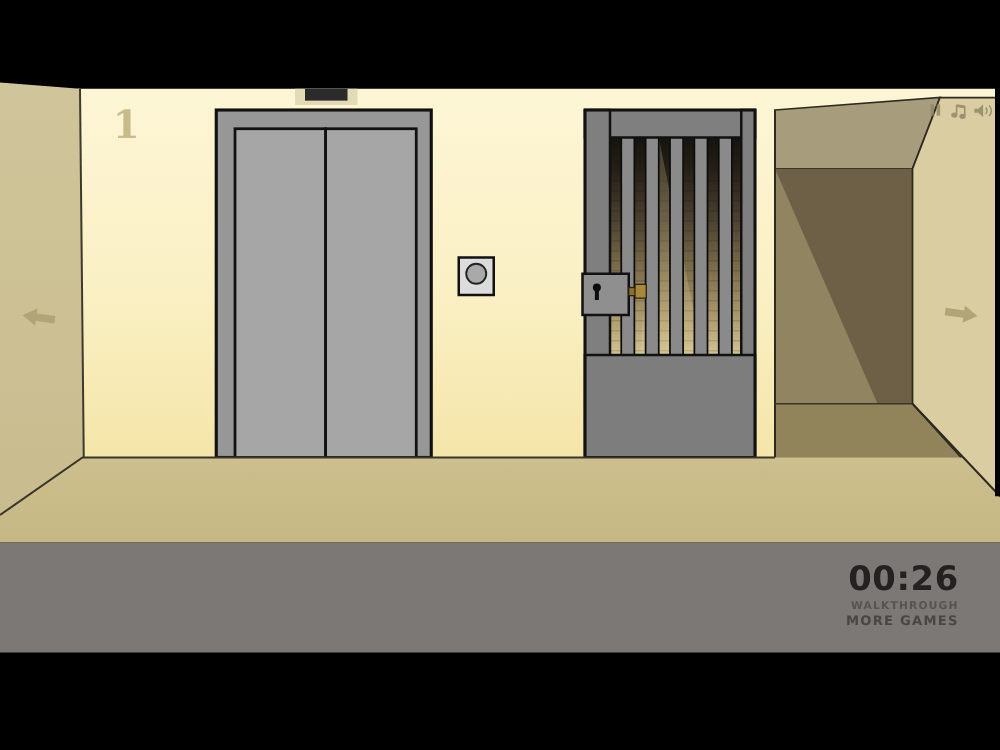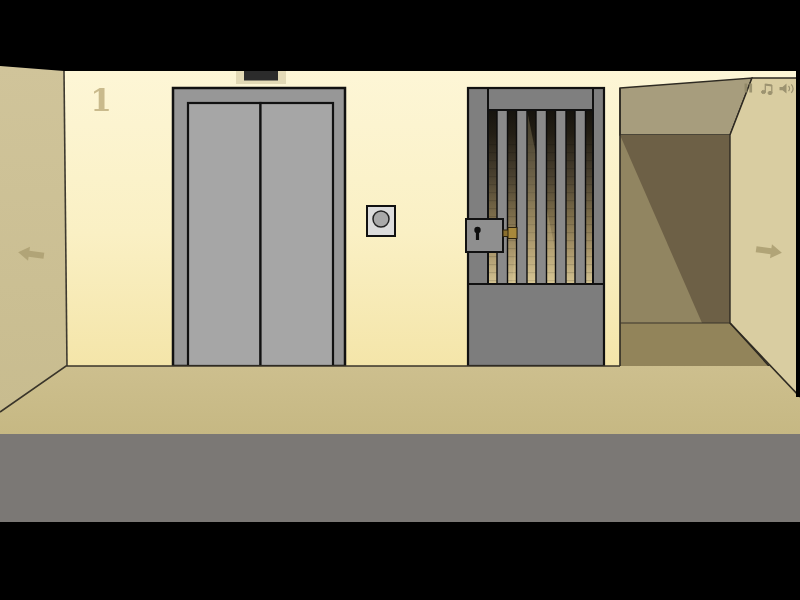--- a/index.html
+++ b/index.html
@@ -126,14 +126,19 @@
     </g>
   </g>
 
   <rect x="0" y="434" width="800" height="88" fill="#7B7875"></rect>
 
   <rect x="796" y="66" width="4" height="331" fill="#000"></rect>
 </svg>
 
 <div id="floor-num" class="overlay">1</div>
 
+<div id="hud-block" class="overlay">
+  <div id="timer">00:26</div>
+  <span id="walkthrough" class="hud-link">WALKTHROUGH</span>
+  <span id="more-games" class="hud-link">MORE GAMES</span>
+</div>
 
 </div>
 
 </body></html>

